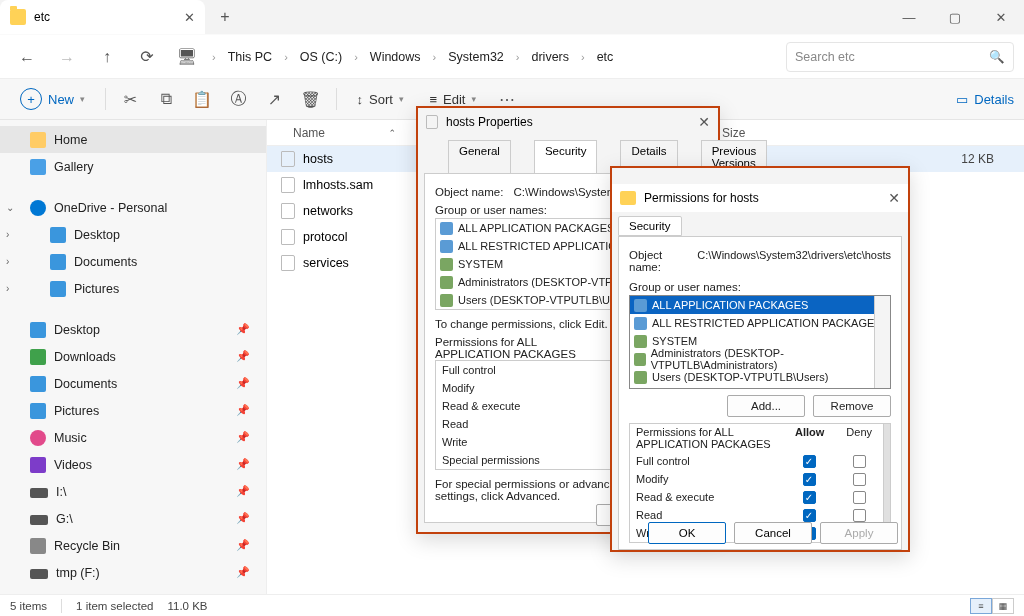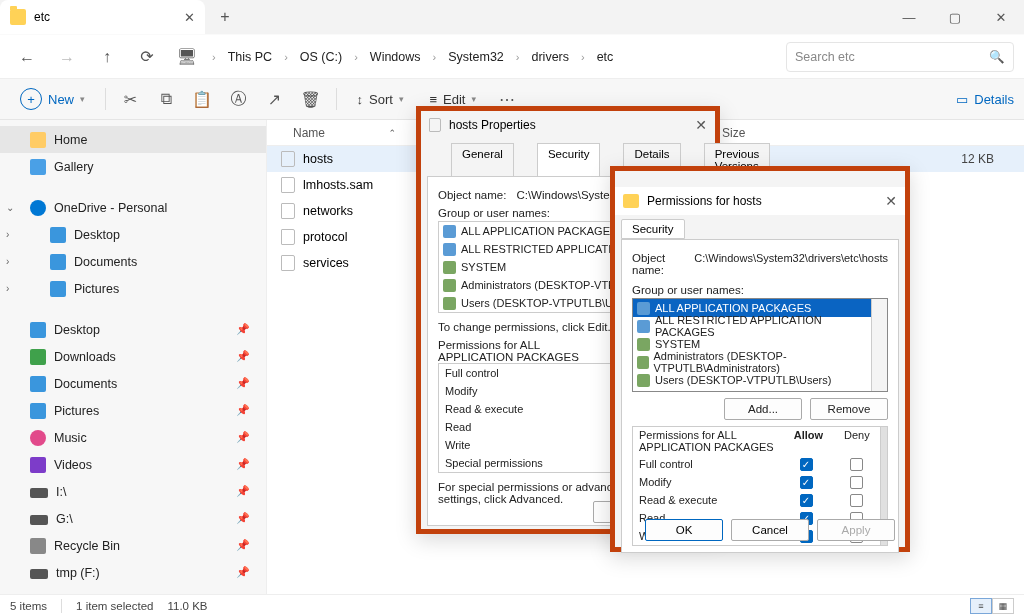--- a/index.html
+++ b/index.html
@@ -67,21 +67,21 @@
 .frow.sel{ background:#e6f0fb;}
 .file-ic{ width:14px;height:16px;border:1px solid #bbb;border-radius:1px 2px 2px 1px;}
 
 
 .status{ position:absolute; bottom:0; left:0; right:0; height:22px; background:#fff; border-top:1px solid #eee; display:flex; align-items:center; font-size:11.5px; color:#444; padding:0 10px; gap:14px;}
 .status .vbtns{margin-left:auto;display:flex;gap:0;}
 .status .vbtn{width:22px;height:16px;border:1px solid #ccc;display:flex;align-items:center;justify-content:center;font-size:9px;}
 .status .vbtn.active{background:#e6f0fb;border-color:#7aa7d9;}
 
 
-.dlg{ position:absolute; background:#fff; border:5px solid #c2410c; box-shadow:0 6px 20px rgba(0,0,0,.15);}
+.dlg{ position:absolute; background:#fff; border:2px solid #c2410c; box-shadow:0 6px 20px rgba(0,0,0,.15);}
 .dlg1{ left:416px; top:106px; width:304px; height:428px; background:#f4f4f4;}
 .dlg-title{ height:28px; display:flex; align-items:center; padding:0 8px; font-size:12px; gap:8px; background:#f4f4f4;}
 .dlg-title .dclose{ margin-left:auto; color:#555; font-size:14px;}
 .dlg-tabs{ display:flex; gap:0; padding:4px 6px 0 6px; font-size:11.5px;}
 .dlg-tab{ padding:4px 10px; border:1px solid #ccc; border-bottom:none; background:#f4f4f4; margin-right:-1px;margin-left:24px;}
 .dlg-tab.active{ background:#fff;}
 .dlg-body{ background:#fff; margin:0 6px 6px 6px; border:1px solid #ccc; padding:8px 10px; height:350px; font-size:11.5px; color:#222; position:relative;}
 .dlg-row{ display:flex; gap:10px; margin:4px 0;}
 .listbox{ border:1px solid #ccc; height:92px; overflow:hidden; margin-top:2px;}
 .listbox .li{ height:18px; display:flex; align-items:center; gap:5px; padding:0 4px; font-size:11px;}

